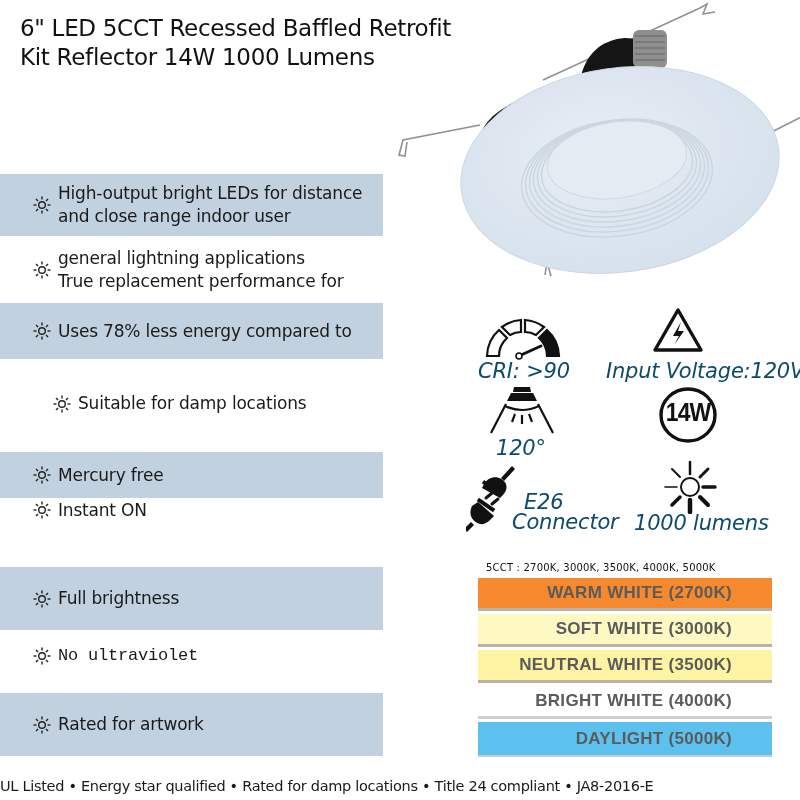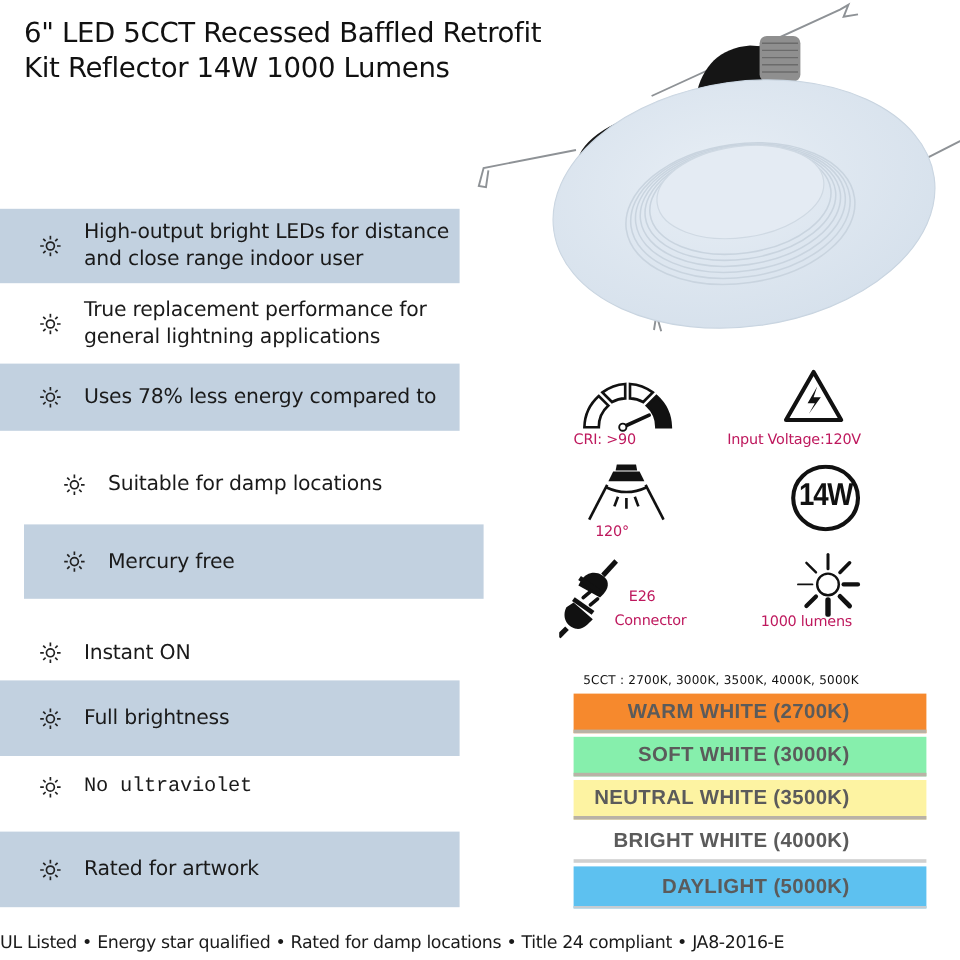--- a/index.html
+++ b/index.html
@@ -17,41 +17,41 @@
   .title div { white-space: nowrap; }
 
   
   .product { left: 395px; top: 0; width: 405px; height: 290px; }
 
   
   .feature {
     position: absolute; left: 0; width: 383px;
     display: flex; align-items: center;
     font-size: 17px; line-height: 23px; color: #1a1a1a;
-    box-sizing: border-box; padding-left: 46px;
+    box-sizing: border-box; padding-left: 34px;
   }
   .feature.shaded { background: #c2d1e0; }
   .feature .sun {
     position: absolute; left: 33px; width: 18px; height: 18px;
   }
   .feature .txt { padding-left: 24px; letter-spacing: -0.2px; }
 
   
-  .spec-label { font-size: 12px; color: #be185d; white-space: nowrap; letter-spacing: -0.2px; }
+  .spec-label { font-size: 21px; color: #0c4a6e; white-space: nowrap; letter-spacing: -0.2px; font-style: italic; }
   .icon { position: absolute; }
 
   
   .cct-header {
     left: 486px; top: 562px; font-size: 10px; color: #111; white-space: nowrap; letter-spacing: 0.2px;
   }
   .cct-band {
     position: absolute; left: 478px; width: 294px; height: 33px;
     box-sizing: border-box; border-bottom: 3px solid #b9b2a6;
     display: flex; align-items: center; justify-content: flex-end;
-    padding-right: 64px;
+    padding-right: 40px;
     font-family: "Liberation Sans", sans-serif; font-weight: bold;
     font-size: 17px; color: #5b5b5b; letter-spacing: 0.3px;
   }
 
   .footer {
     left: 0; width: 800px; top: 778px; text-align: left; padding-right: 27px; box-sizing: border-box;
     font-size: 14.5px; color: #1a1a1a; white-space: nowrap; letter-spacing: -0.3px;
   }
 </style>
 </head>
@@ -132,22 +132,22 @@
         <line x1="9" y1="14.5" x2="9" y2="17.5"></line>
         <line x1="0.5" y1="9" x2="3.5" y2="9"></line>
         <line x1="14.5" y1="9" x2="17.5" y2="9"></line>
         <line x1="3" y1="3" x2="5" y2="5"></line>
         <line x1="13" y1="13" x2="15" y2="15"></line>
         <line x1="3" y1="15" x2="5" y2="13"></line>
         <line x1="13" y1="5" x2="15" y2="3"></line>
       </g>
     </svg>
   <div class="txt">
+    <div>general lightning applications</div>
     <div>True replacement performance for</div>
-    <div>general lightning applications</div>
   </div>
 </div>
 <div class="feature shaded" style="top:303px;height:56px;">
   <svg class="sun" viewBox="0 0 18 18">
       <circle cx="9" cy="9" r="3.3" fill="none" stroke="#222" stroke-width="1.4"></circle>
       <g stroke="#222" stroke-width="1.4">
         <line x1="9" y1="0.5" x2="9" y2="3.5"></line>
         <line x1="9" y1="14.5" x2="9" y2="17.5"></line>
         <line x1="0.5" y1="9" x2="3.5" y2="9"></line>
         <line x1="14.5" y1="9" x2="17.5" y2="9"></line>
@@ -172,39 +172,39 @@
         <line x1="3" y1="3" x2="5" y2="5"></line>
         <line x1="13" y1="13" x2="15" y2="15"></line>
         <line x1="3" y1="15" x2="5" y2="13"></line>
         <line x1="13" y1="5" x2="15" y2="3"></line>
       </g>
     </svg>
   <div class="txt">
       <div>Suitable for damp locations</div>
     </div>
 </div>
-<div class="feature shaded" style="top:437px;height:62px;margin-left:20px;">
+<div class="feature shaded" style="top:452px;height:46px;">
   <svg class="sun" viewBox="0 0 18 18">
       <circle cx="9" cy="9" r="3.3" fill="none" stroke="#222" stroke-width="1.4"></circle>
       <g stroke="#222" stroke-width="1.4">
         <line x1="9" y1="0.5" x2="9" y2="3.5"></line>
         <line x1="9" y1="14.5" x2="9" y2="17.5"></line>
         <line x1="0.5" y1="9" x2="3.5" y2="9"></line>
         <line x1="14.5" y1="9" x2="17.5" y2="9"></line>
         <line x1="3" y1="3" x2="5" y2="5"></line>
         <line x1="13" y1="13" x2="15" y2="15"></line>
         <line x1="3" y1="15" x2="5" y2="13"></line>
         <line x1="13" y1="5" x2="15" y2="3"></line>
       </g>
     </svg>
   <div class="txt">
       <div>Mercury free</div>
     </div>
 </div>
-<div class="feature" style="top:510px;height:68px;">
+<div class="feature" style="top:476px;height:68px;">
   <svg class="sun" viewBox="0 0 18 18">
       <circle cx="9" cy="9" r="3.3" fill="none" stroke="#222" stroke-width="1.4"></circle>
       <g stroke="#222" stroke-width="1.4">
         <line x1="9" y1="0.5" x2="9" y2="3.5"></line>
         <line x1="9" y1="14.5" x2="9" y2="17.5"></line>
         <line x1="0.5" y1="9" x2="3.5" y2="9"></line>
         <line x1="14.5" y1="9" x2="17.5" y2="9"></line>
         <line x1="3" y1="3" x2="5" y2="5"></line>
         <line x1="13" y1="13" x2="15" y2="15"></line>
         <line x1="3" y1="15" x2="5" y2="13"></line>
@@ -334,18 +334,18 @@
     <line x1="37" y1="37" x2="45" y2="45" stroke-width="4"></line>
     <line x1="9" y1="45" x2="17" y2="37" stroke-width="3.5"></line>
     <line x1="37" y1="17" x2="45" y2="9" stroke-width="3"></line>
   </g>
   <circle cx="27" cy="27" r="9" fill="#fff" stroke="#111" stroke-width="2"></circle>
 </svg>
 <div class="abs spec-label" style="left:634px;top:511px;">1000 lumens</div>
 
 <div class="abs cct-header">5CCT : 2700K, 3000K, 3500K, 4000K, 5000K</div>
 <div class="cct-band" style="top:578px;background:#f6892d;">WARM WHITE (2700K)</div>
-<div class="cct-band" style="top:614px;background:#86efac;">SOFT WHITE (3000K)</div>
+<div class="cct-band" style="top:614px;background:#fef9c3;">SOFT WHITE (3000K)</div>
 <div class="cct-band" style="top:650px;background:#fdf3a2;">NEUTRAL WHITE (3500K)</div>
 <div class="cct-band" style="top:686px;background:#ffffff;border-bottom-color:#d0d0d0;">BRIGHT WHITE (4000K)</div>
 <div class="cct-band" style="top:722px;height:35px;background:#5dc1f0;border-bottom:2px solid #c4ccd2;">DAYLIGHT (5000K)</div>
 
 <div class="abs footer">UL Listed • Energy star qualified • Rated for damp locations • Title 24 compliant • JA8-2016-E</div>
 
 </body></html>

